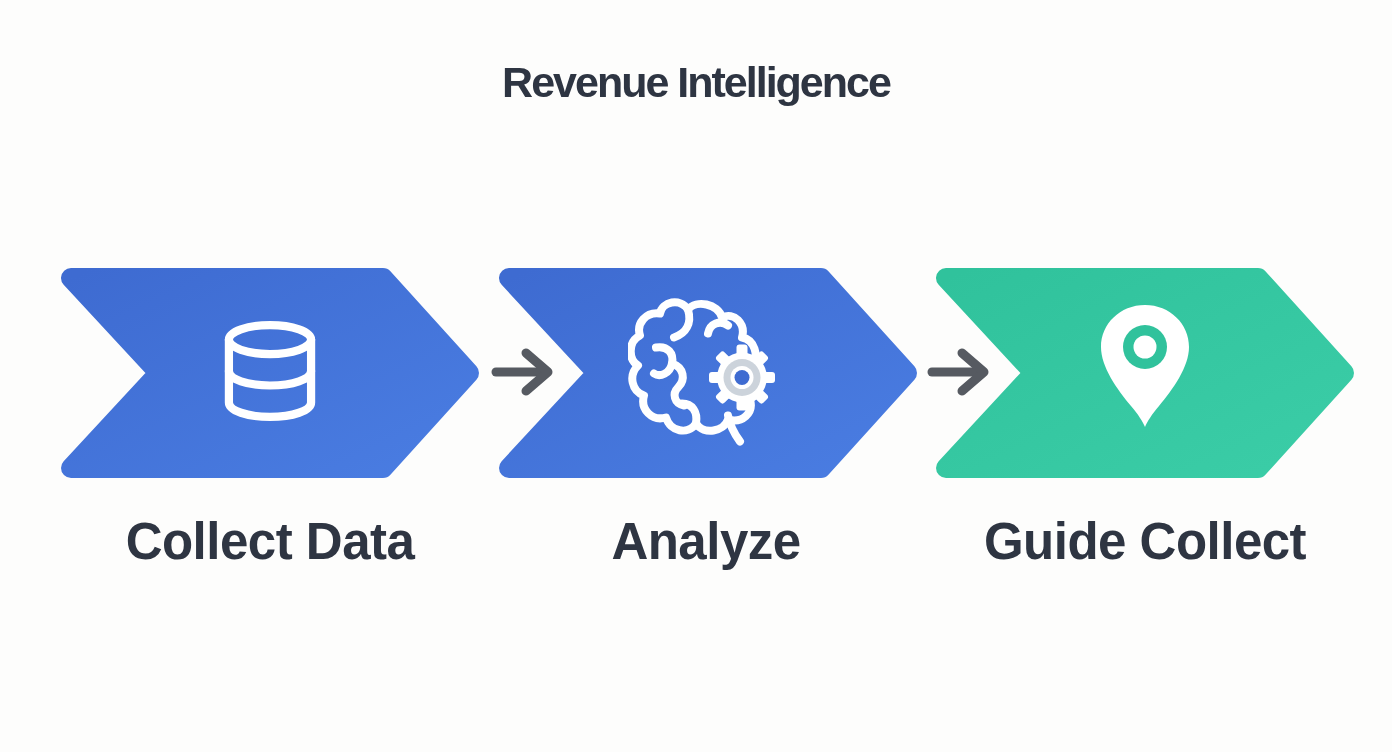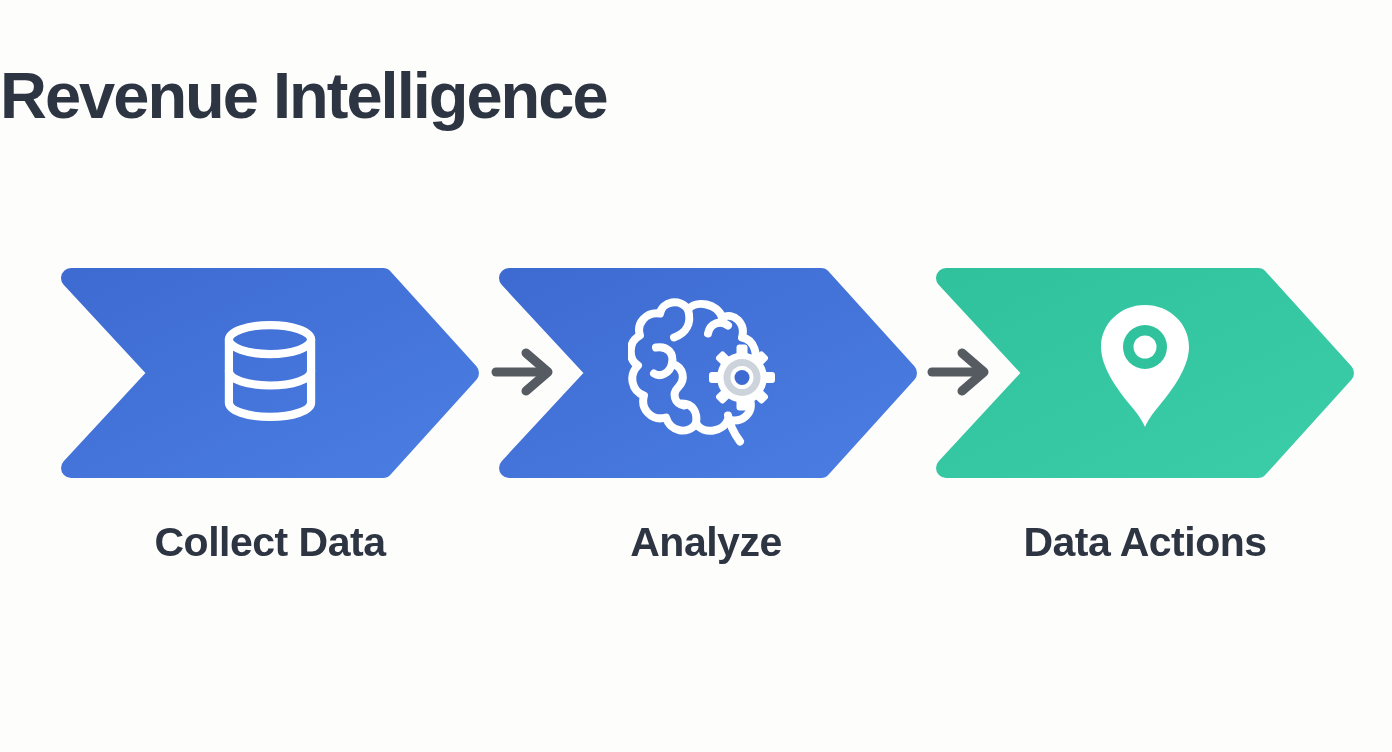--- a/index.html
+++ b/index.html
@@ -12,22 +12,22 @@
     position: relative;
     overflow: hidden;
     background: var(--background, #fdfdfc);
     font-family: "Liberation Sans", "DejaVu Sans", sans-serif;
   }
   .page-title {
     position: absolute;
     top: 58px;
     left: 0;
     width: 100%;
-    text-align: left;
-    font-size: 65px;
+    text-align: center;
+    font-size: 43px;
     font-weight: 700;
     letter-spacing: -2px;
     color: var(--title-text, #2e3542);
   }
   .chevron {
     position: absolute;
     top: 268px;
     width: 418px;
     height: 210px;
   }
@@ -54,21 +54,21 @@
   }
   .connector-1 { left: 490px; }
   .connector-2 { left: 926px; }
   .step-label {
     position: absolute;
     top: 514px;
     width: 418px;
     height: 56px;
     line-height: 56px;
     text-align: center;
-    font-size: 41px;
+    font-size: 51px;
     font-weight: 700;
     letter-spacing: -0.5px;
     color: var(--label-text, #2e3542);
   }
   .label-1 { left: 61px; }
   .label-2 { left: 497px; }
   .label-3 { left: 936px; }
   .brain-line {
     fill: none;
     stroke: var(--icon-stroke, #ffffff);
@@ -174,15 +174,15 @@
       <svg width="104" height="140" viewBox="0 0 104 140">
         <path d="M52,4 C27,4 8,23 8,46 C8,66 24,88 38,105 C45,113 50,121 52,126 C54,121 59,113 66,105 C80,88 96,66 96,46 C96,23 77,4 52,4 Z" style="fill:var(--icon-stroke, #ffffff)"></path>
         <circle cx="52" cy="46" r="22" style="fill:var(--step-green-1, #30c29c)"></circle>
         <circle cx="52" cy="46" r="11.5" style="fill:var(--icon-stroke, #ffffff)"></circle>
       </svg>
     </div>
   </div>
 
   <div class="step-label label-1">Collect Data</div>
   <div class="step-label label-2">Analyze</div>
-  <div class="step-label label-3">Data Actions</div>
+  <div class="step-label label-3">Guide Collect</div>
 
 </div>
 
 </body></html>

